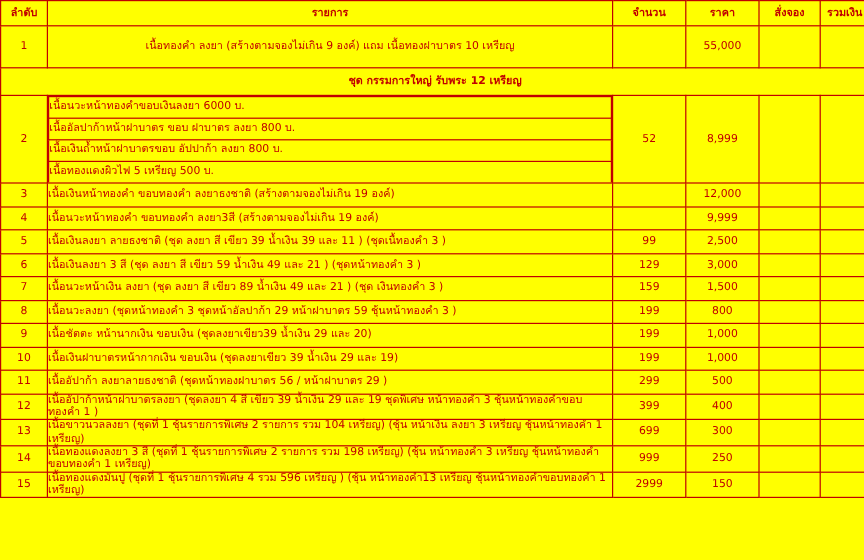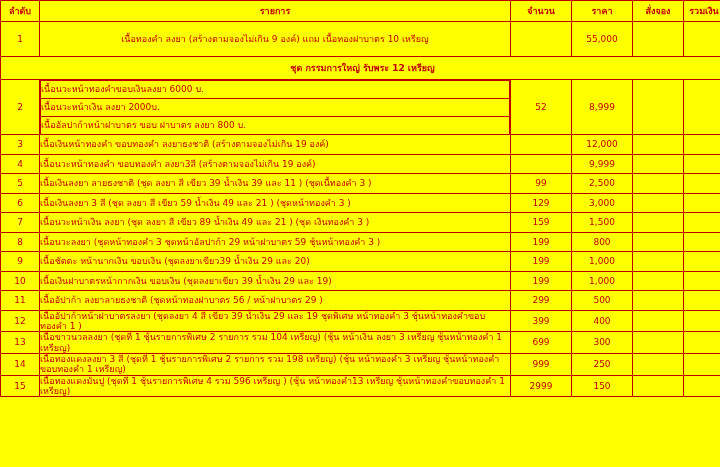--- a/index.html
+++ b/index.html
@@ -109,24 +109,27 @@
 
     <tr>
       <td class="col-no center">2</td>
       <td class="col-item">
         <table class="sub-table">
           <tbody>
               <tr>
                 <td>เนื้อนวะหน้าทองคำขอบเงินลงยา  6000 บ.</td>
               </tr>
           <tr>
-                <td>เนื้อนวะหน้าเงิน  ลงยา  2000บ.</td>
+                <td>เนื้ออัลปาก้าหน้าฝาบาตร ขอบ ฝาบาตร ลงยา  800 บ.</td>
               </tr>
           <tr>
-                <td>เนื้ออัลปาก้าหน้าฝาบาตร ขอบ ฝาบาตร ลงยา  800 บ.</td>
+                <td>เนื้อเงินถ้ำหน้าฝาบาตรขอบ อัปปาก้า ลงยา  800 บ.</td>
+              </tr>
+          <tr>
+                <td>เนื้อทองแดงผิวไฟ 5 เหรียญ  500 บ.</td>
               </tr>
         </tbody>
           </table>
       </td>
       <td class="col-qty">52</td>
       <td class="col-price">8,999</td>
       <td class="col-booked"></td>
       <td class="col-total"></td>
     </tr>
 

